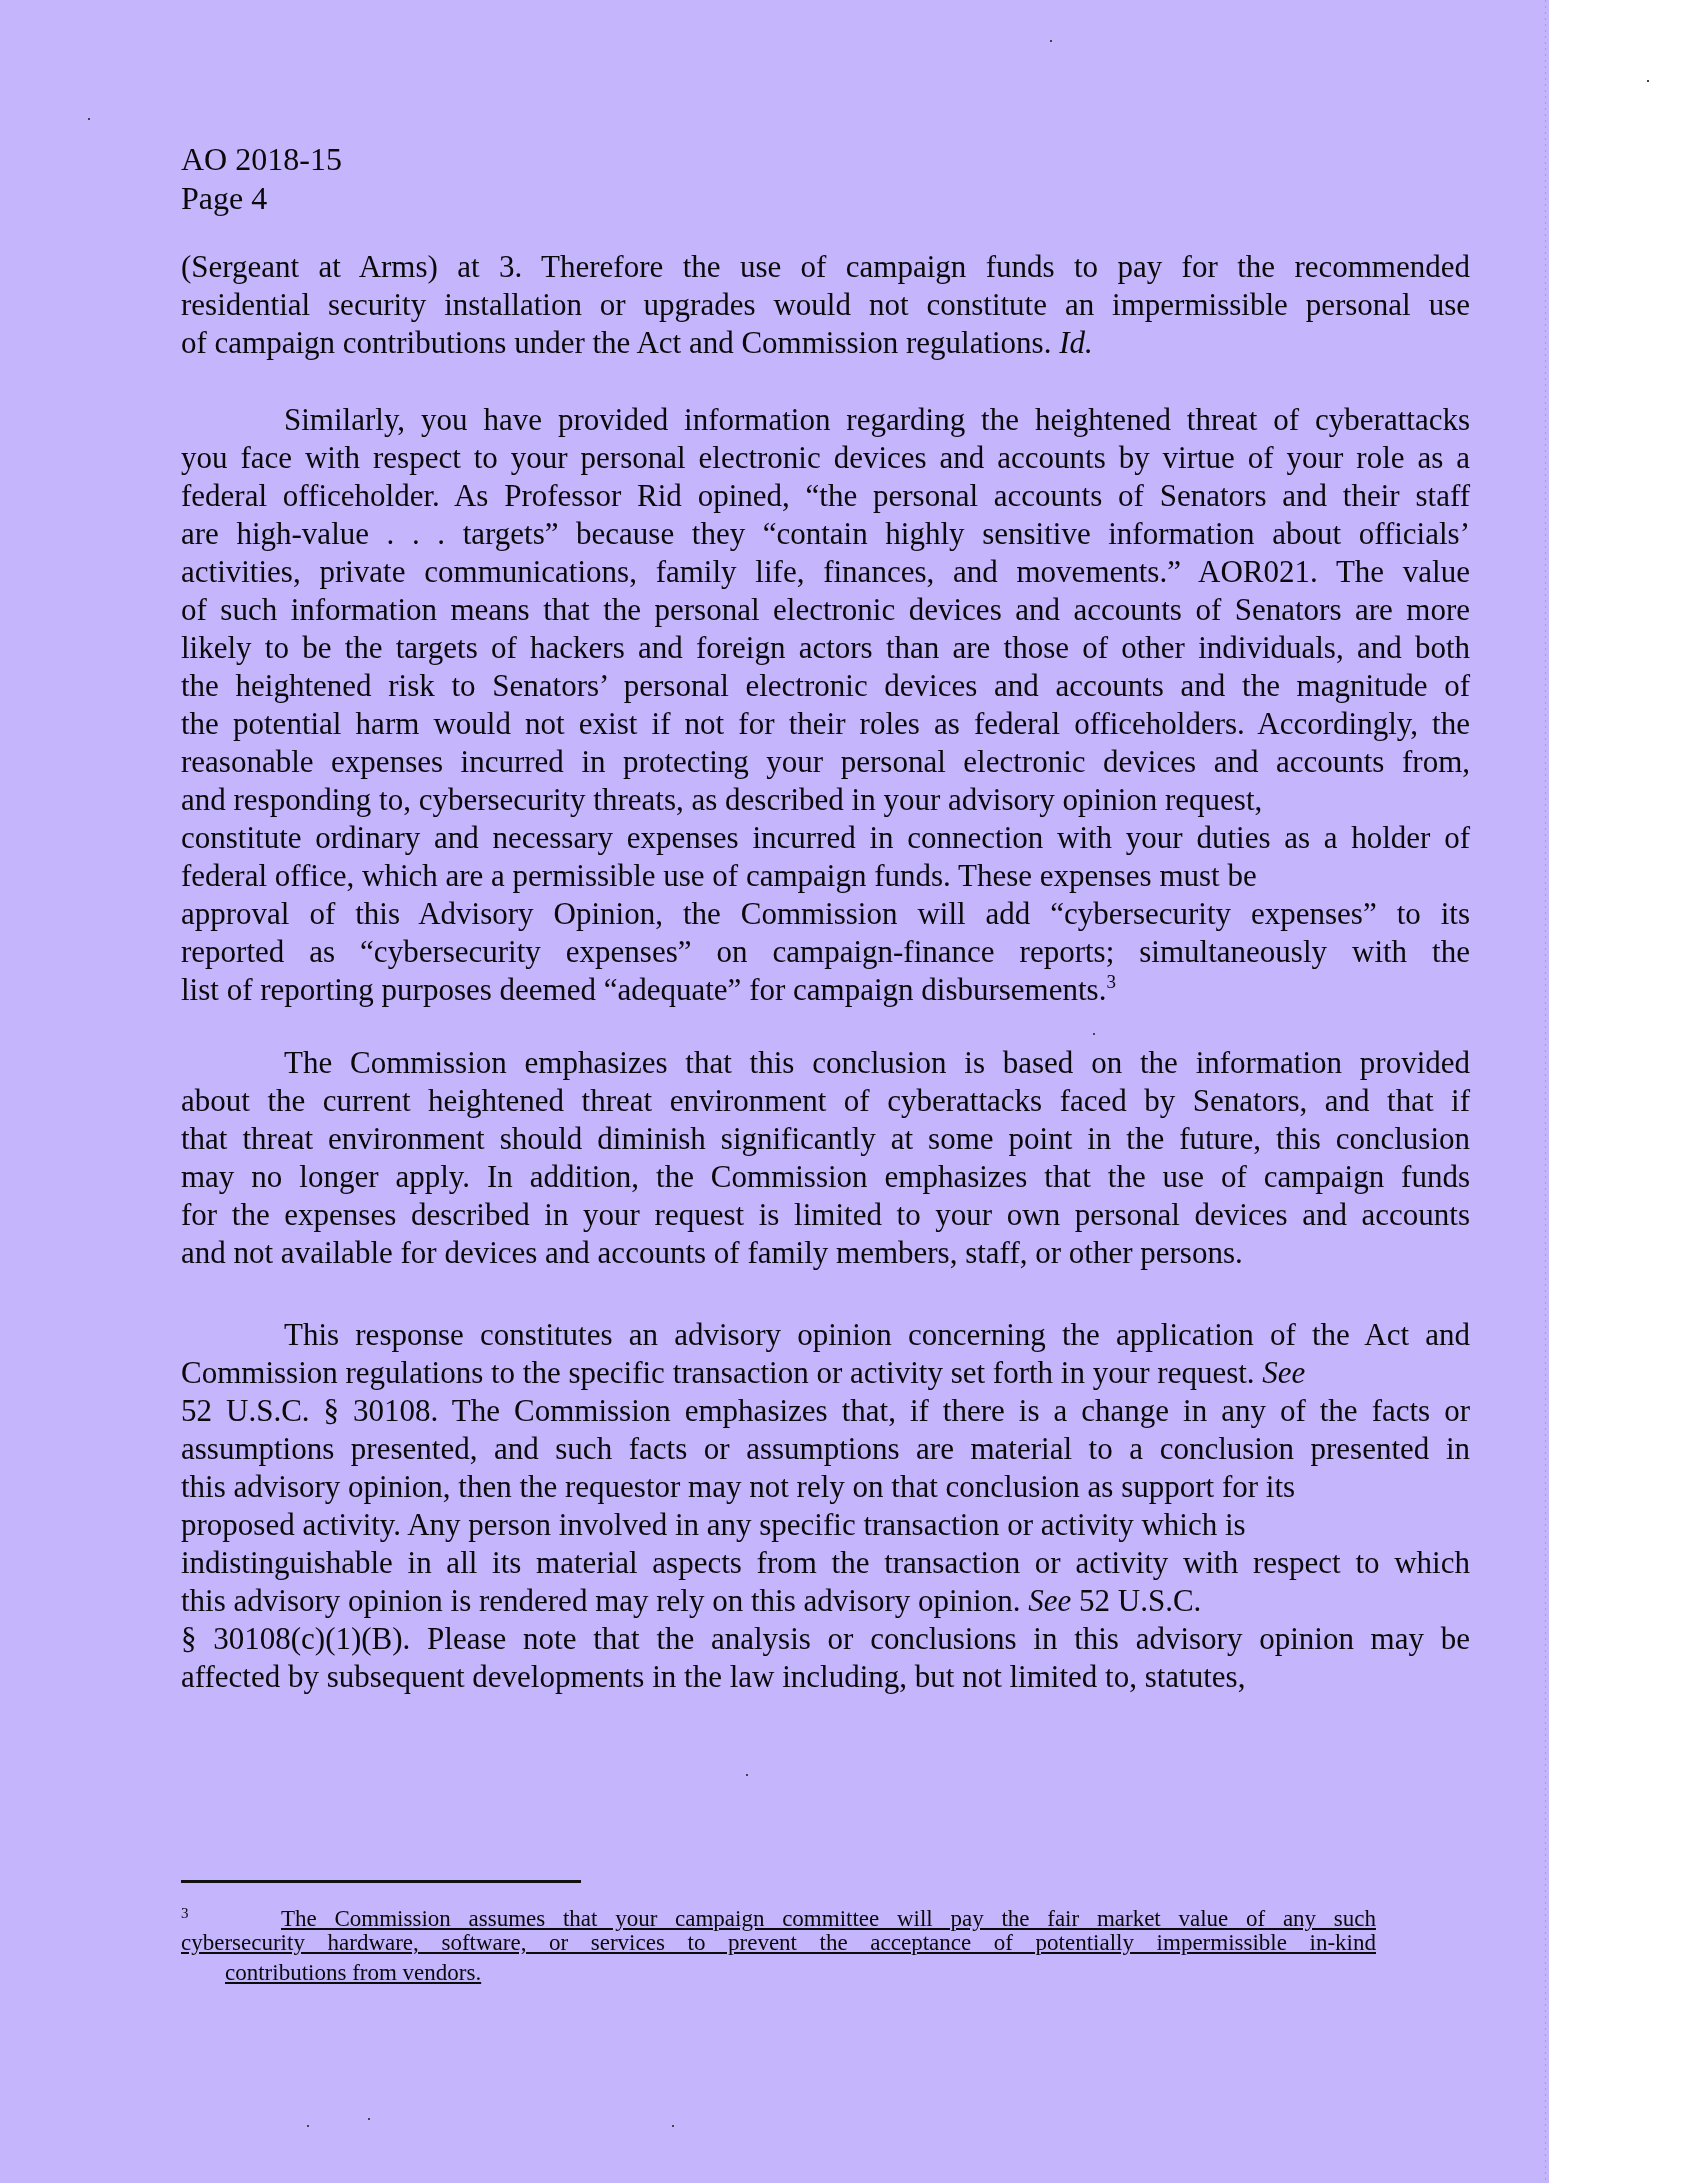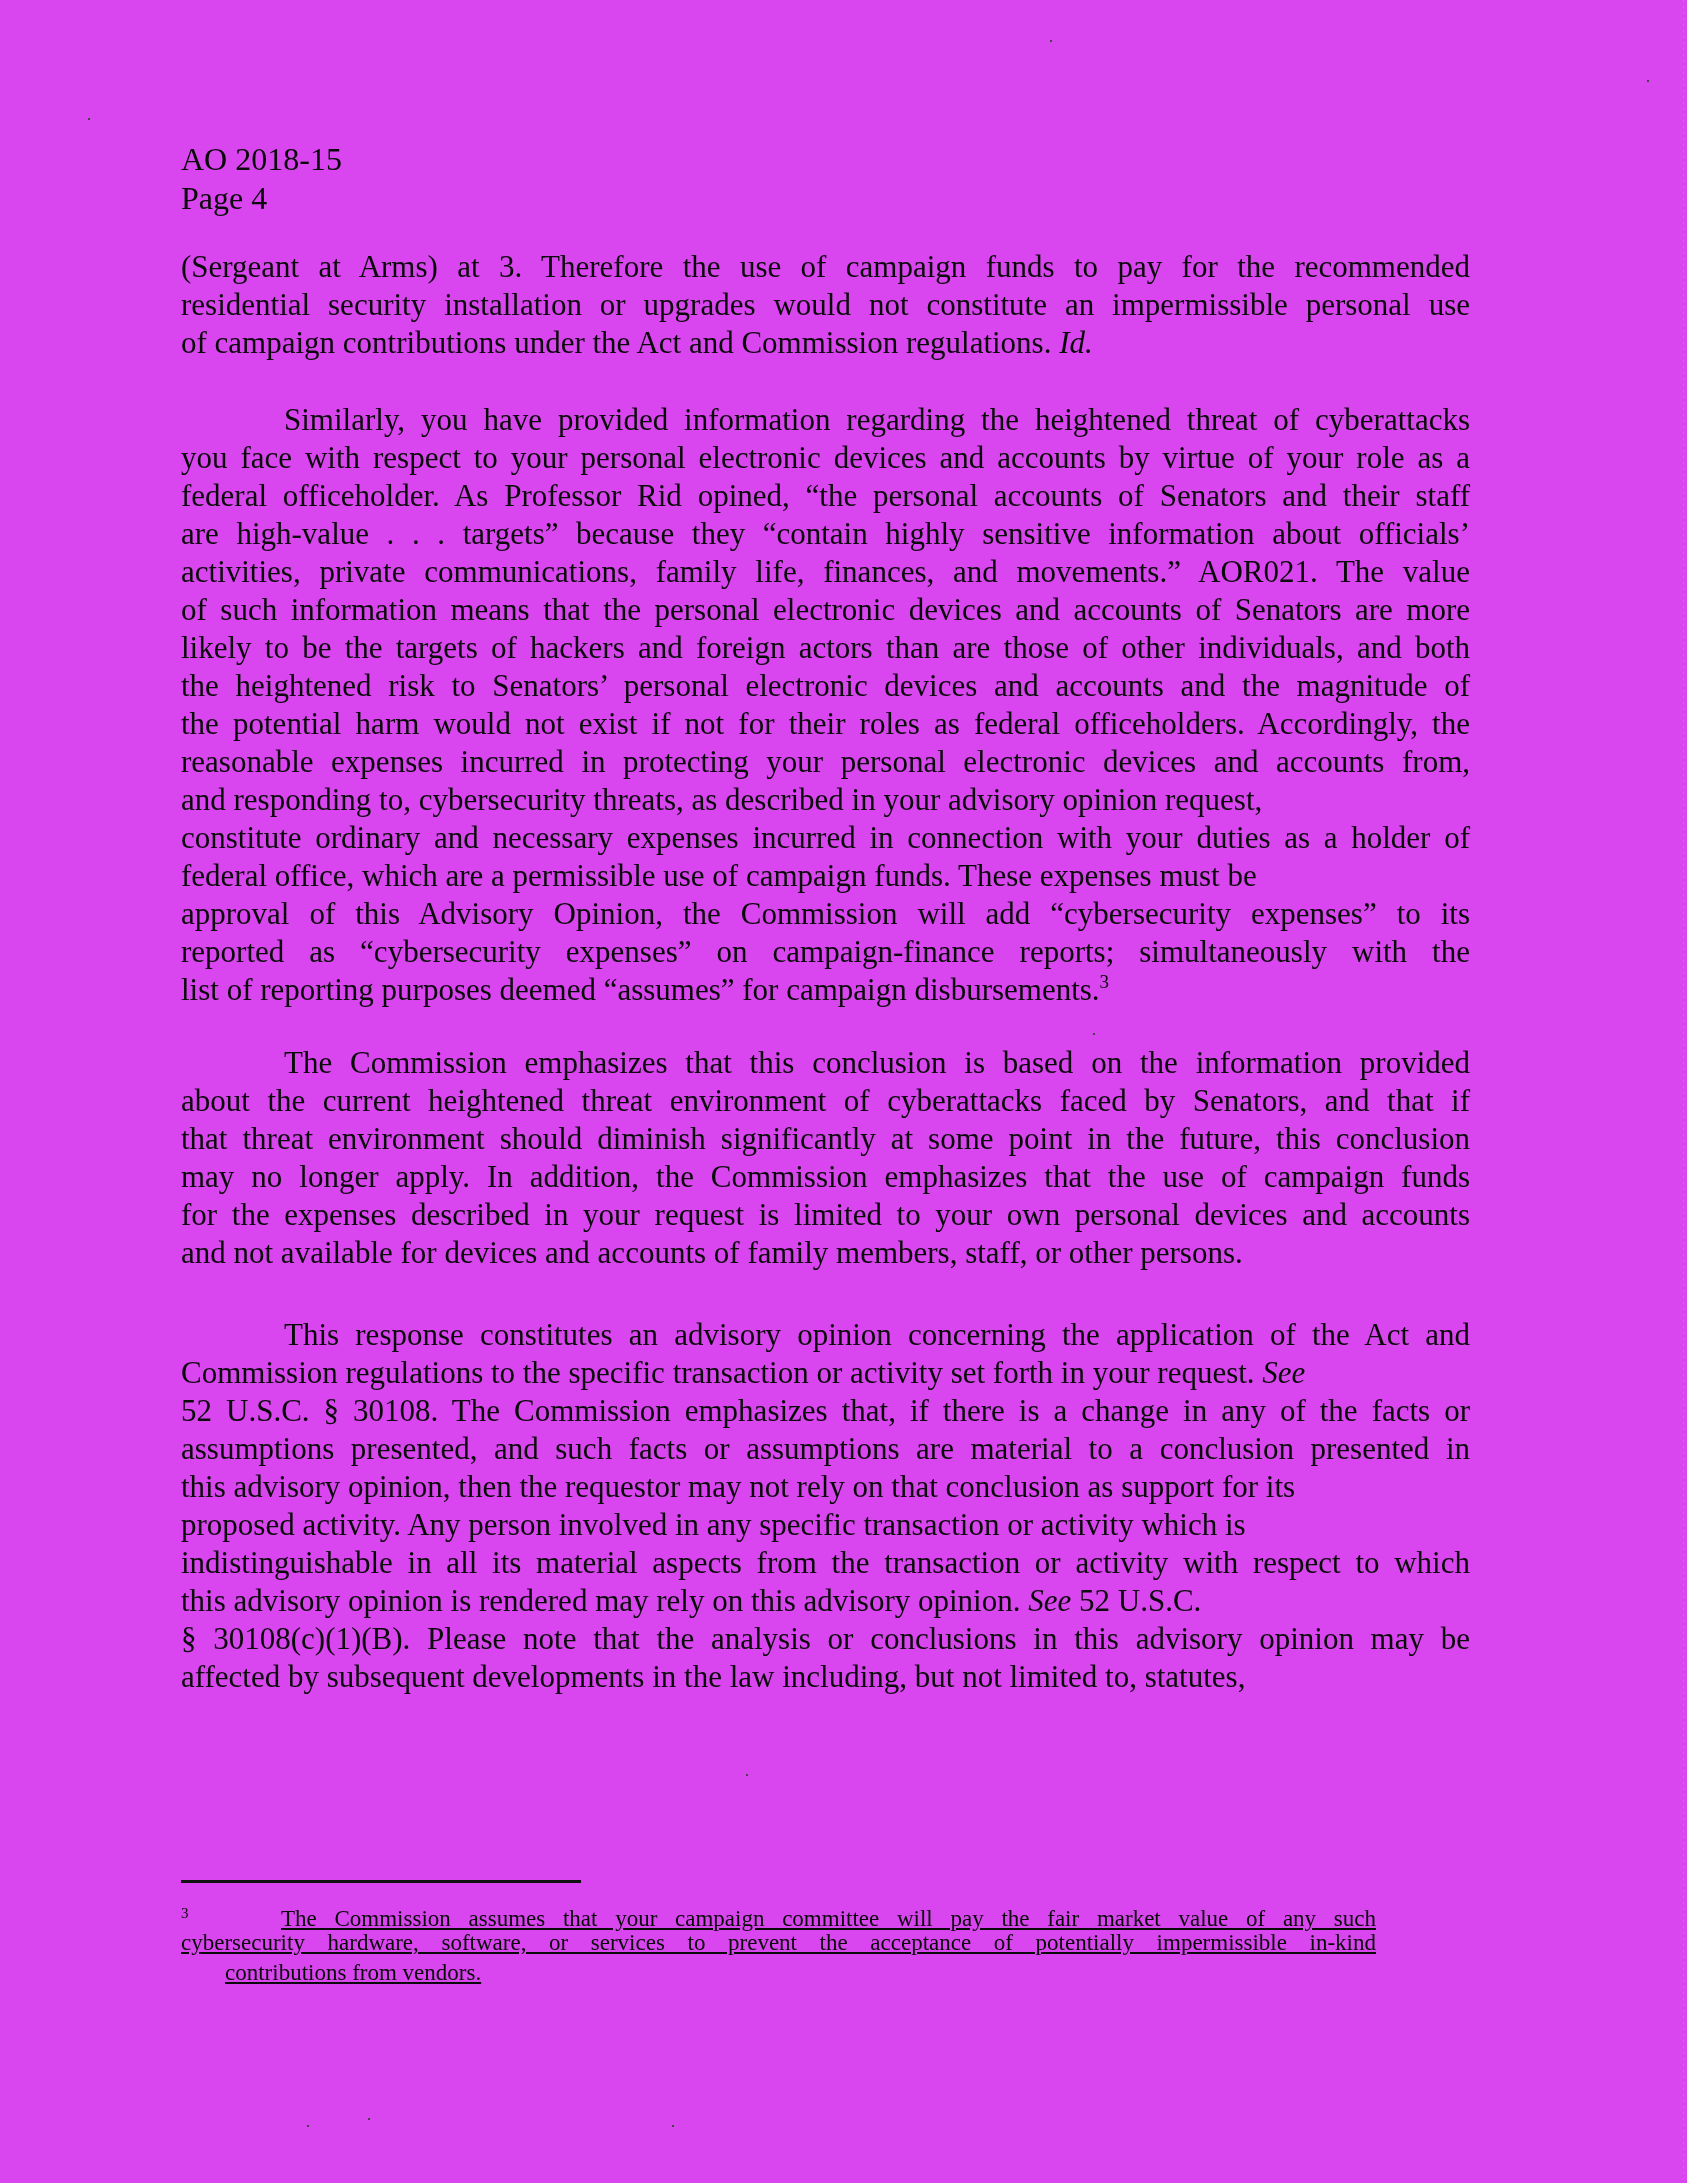--- a/index.html
+++ b/index.html
@@ -11,23 +11,23 @@
       width: 1687px;
       height: 2183px;
       position: relative;
       overflow: hidden;
       font-family: "Liberation Serif", "DejaVu Serif", serif;
       color: #0a0a0a;
     }
     .page {
       position: absolute;
       left: 0; top: 0;
-      width: 1687px;
+      width: 1549px;
       height: 2183px;
-      background: #d946ef;
+      background: #c4b5fd;
     }
     .scan-edge {
       position: absolute;
       top: 0;
       right: 2.7px;
       width: 1.3px;
       height: 2183px;
       background-image: repeating-linear-gradient(to bottom, #9a9a9a 0px, #9a9a9a 2px, transparent 2px, transparent 6px);
       opacity: 0.7;
     }
@@ -130,21 +130,21 @@
     <span class="line">of such information means that the personal electronic devices and accounts of Senators are more</span>
     <span class="line">likely to be the targets of hackers and foreign actors than are those of other individuals, and both</span>
     <span class="line">the heightened risk to Senators’ personal electronic devices and accounts and the magnitude of</span>
     <span class="line">the potential harm would not exist if not for their roles as federal officeholders.  Accordingly, the</span>
     <span class="line">reasonable expenses incurred in protecting your personal electronic devices and accounts from,</span>
     <span class="line last">and responding to, cybersecurity threats, as described in your advisory opinion request,</span>
     <span class="line">constitute ordinary and necessary expenses incurred in connection with your duties as a holder of</span>
     <span class="line last">federal office, which are a permissible use of campaign funds.  These expenses must be</span>
     <span class="line">approval of this Advisory Opinion, the Commission will add “cybersecurity expenses” to its</span>
     <span class="line">reported as “cybersecurity expenses” on campaign-finance reports; simultaneously with the</span>
-    <span class="line last"><span>list of reporting purposes deemed “assumes” for campaign disbursements.</span><sup>3</sup></span>
+    <span class="line last"><span>list of reporting purposes deemed “adequate” for campaign disbursements.</span><sup>3</sup></span>
   </div>
 
   <div class="body-text para3">
     <span class="line indent">The Commission emphasizes that this conclusion is based on the information provided</span>
     <span class="line">about the current heightened threat environment of cyberattacks faced by Senators, and that if</span>
     <span class="line">that threat environment should diminish significantly at some point in the future, this conclusion</span>
     <span class="line">may no longer apply.  In addition, the Commission emphasizes that the use of campaign funds</span>
     <span class="line">for the expenses described in your request is limited to your own personal devices and accounts</span>
     <span class="line last">and not available for devices and accounts of family members, staff, or other persons.</span>
   </div>

